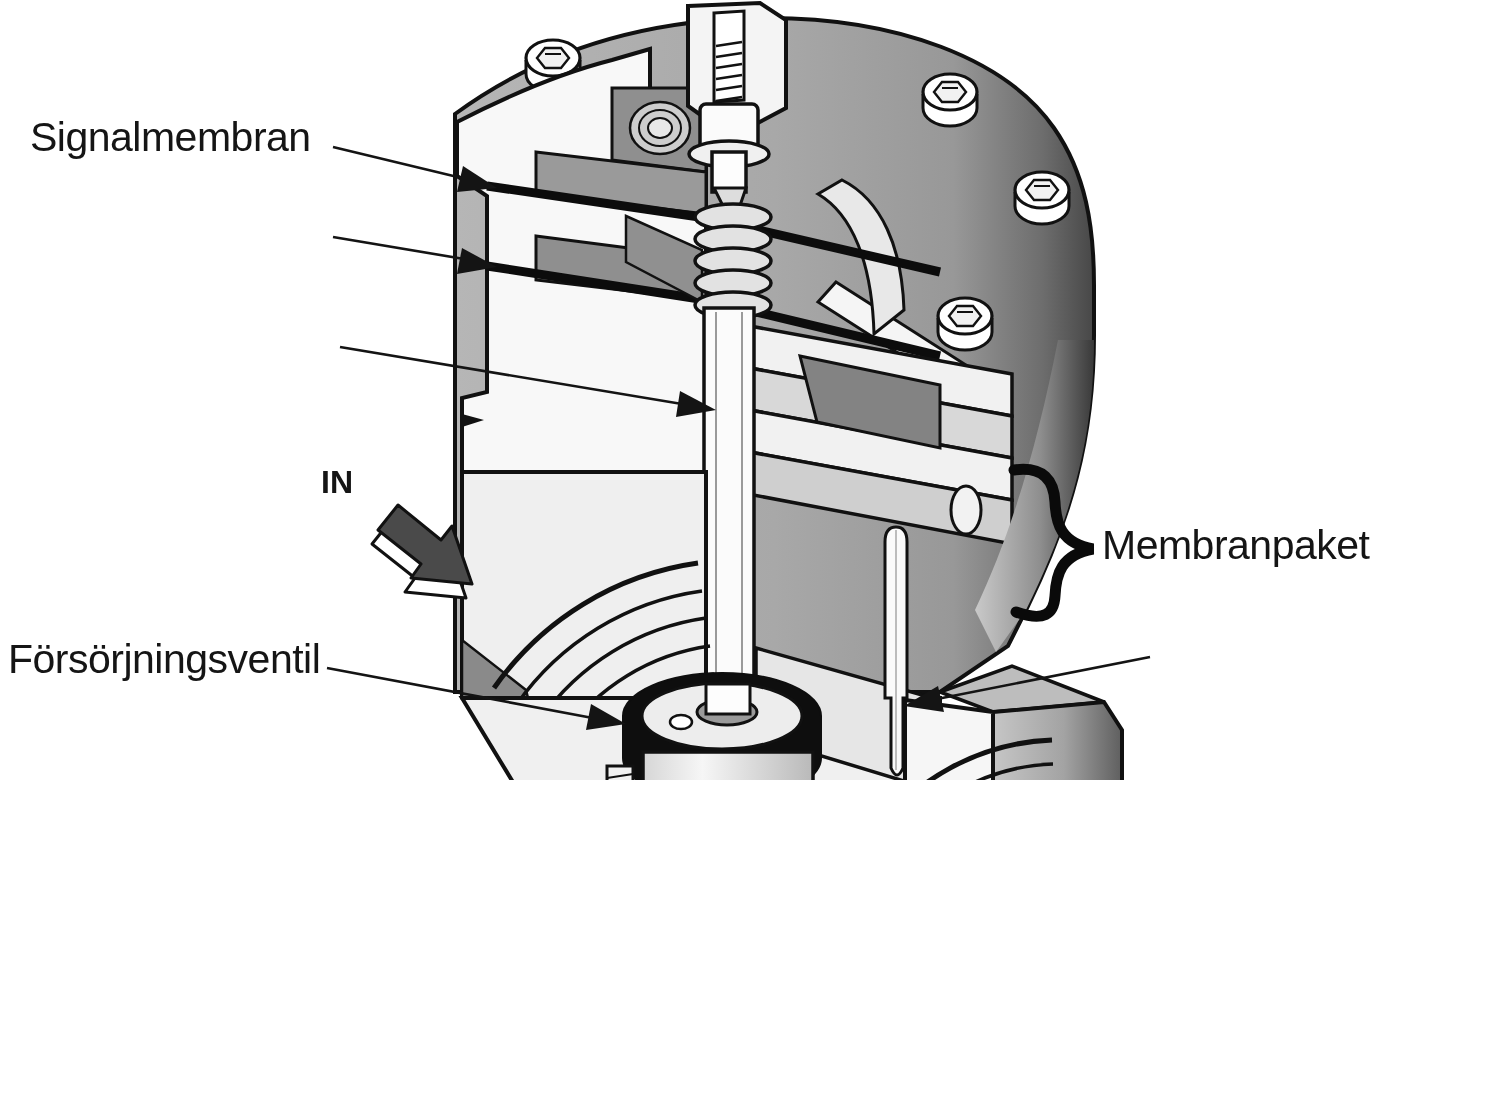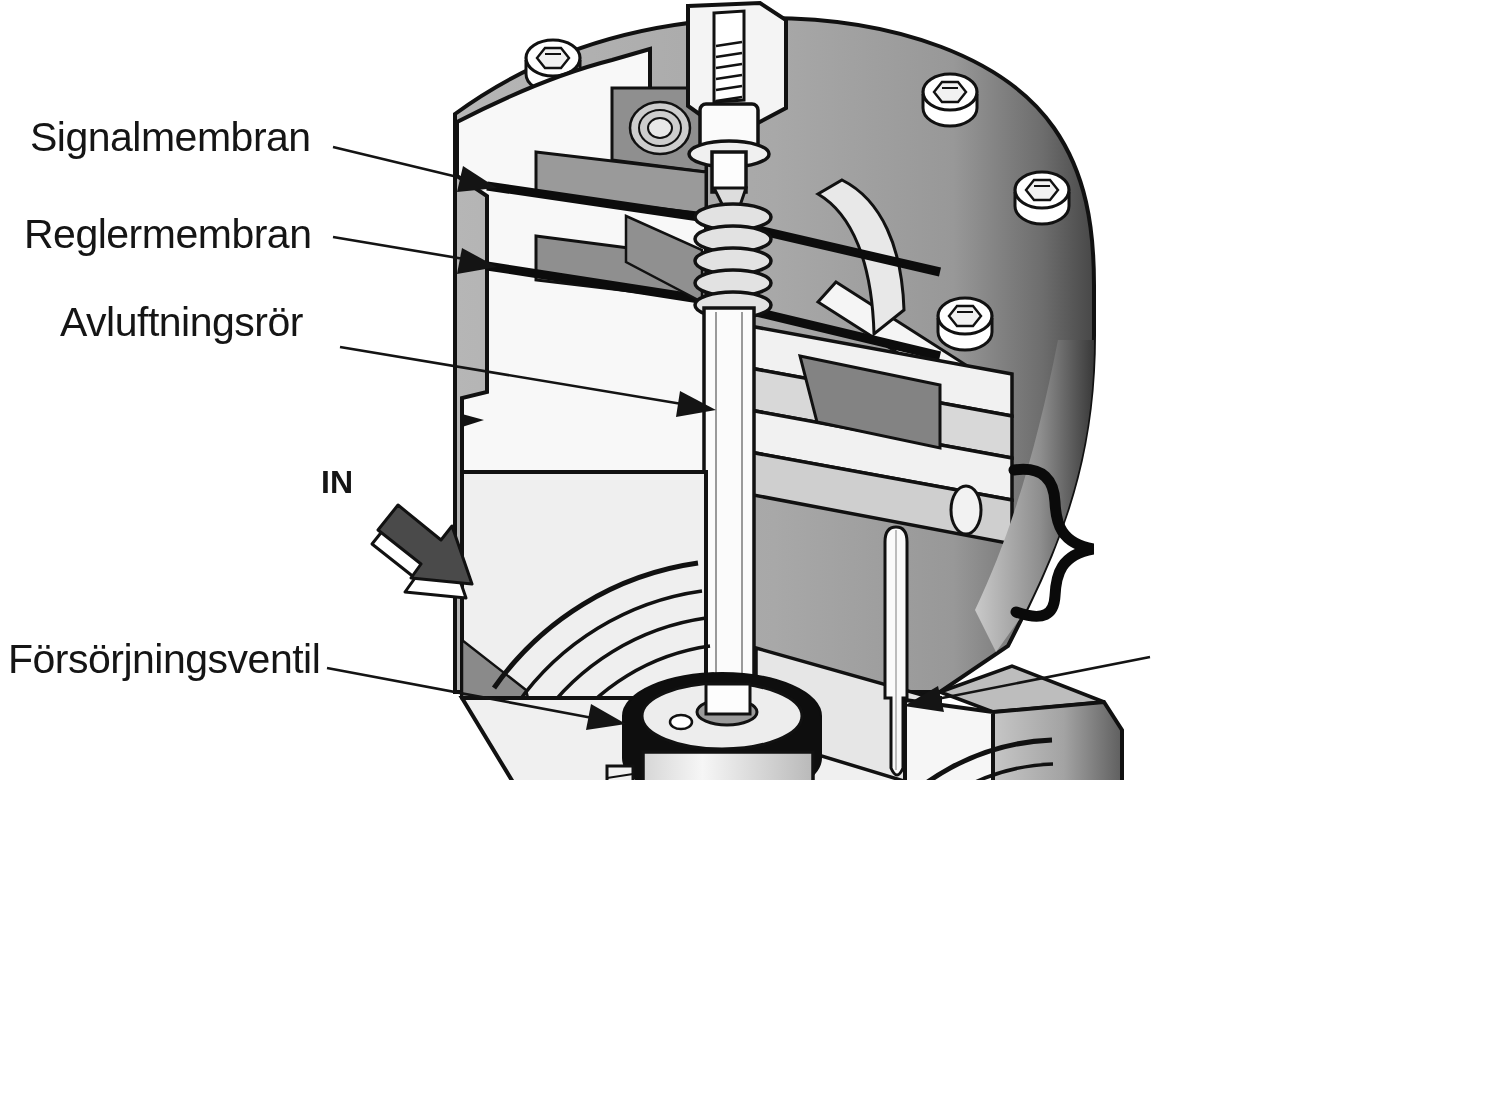--- a/index.html
+++ b/index.html
@@ -234,19 +234,18 @@
     </g>
 
     <g>
       <polygon points="1085,947 1105,922 1148,956 1159,943 1179,1001 1118,995 1128,981" fill="#ffffff" stroke="#111" stroke-width="3" stroke-linejoin="round"></polygon>
       <polygon points="1091,933 1111,908 1154,942 1165,929 1185,987 1124,981 1134,967" fill="#4a4a4a" stroke="#111" stroke-width="3" stroke-linejoin="round"></polygon>
     </g>
   </g>
 </svg>
 
 <div class="label" style="left:30px;top:116px">Signalmembran</div>
-<div class="label" style="left:24px;top:213px">Reglermembran</div>
-<div class="label" style="left:60px;top:301px">Avluftningsrör</div>
 <div class="label bold" style="left:321px;top:466px">IN</div>
 <div class="label" style="left:8px;top:638px">Försörjningsventil</div>
+<div class="label" style="left:1102px;top:524px">Membranpaket</div>
 <div class="label bold" style="left:1149px;top:986px">UT</div>
 
 </div>
 
 </body></html>

